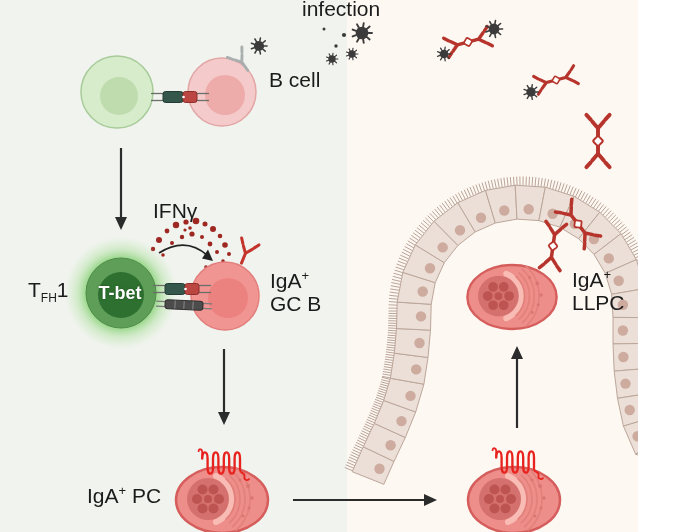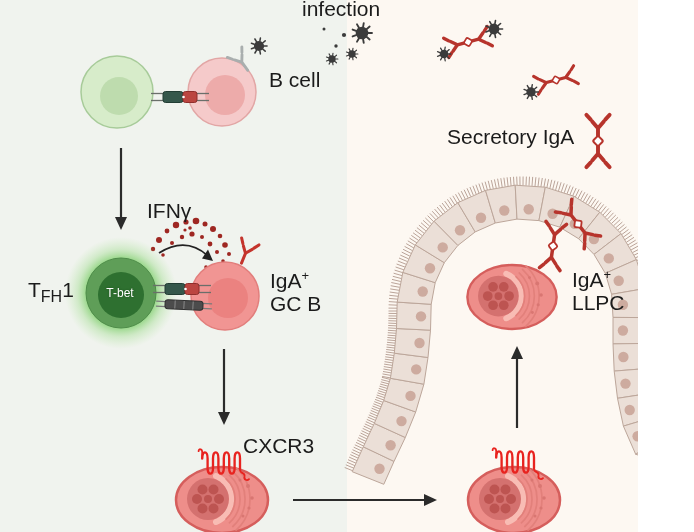--- a/index.html
+++ b/index.html
@@ -1,22 +1,22 @@
 <!DOCTYPE html>
 <html><head>
 <meta charset="utf-8">
 <style>
   html,body{margin:0;padding:0;background:#fff;}
   #stage{position:relative;width:638px;height:532px;overflow:hidden;
          font-family:"Liberation Sans",sans-serif;}
   #art{position:absolute;left:0;top:0;}
   .lbl{position:absolute;font-size:21px;line-height:23px;color:#1b1b1b;white-space:nowrap;}
   .lbl sup{font-size:13px;line-height:0;}
-  .lbl sub{font-size:16px;line-height:0;}
-  .tbet{font-size:12px;font-weight:normal;color:#ffffff;text-align:center;
+  .lbl sub{font-size:12px;line-height:0;}
+  .tbet{font-size:18px;font-weight:bold;color:#ffffff;text-align:center;
         text-shadow:0 0 2px rgba(20,70,20,.8);}
 </style>
 </head>
 <body>
 
 <div id="stage">
 
 <svg id="art" width="694" height="532" viewBox="0 0 694 532">
   <defs>
     <radialGradient id="grGlow">
@@ -276,37 +276,38 @@
     <use href="#iga" transform="translate(553,246) rotate(8) scale(1.3)"></use>
     <use href="#iga" transform="translate(578,224) rotate(-38) scale(1.3)"></use>
   </g>
 </svg>
 
 <div class="lbl" style="left:302px;top:-3px">infection</div>
 
 
 <div class="lbl" style="left:269px;top:68px">B cell</div>
 
-<div class="lbl" style="left:147px;top:199px">IFNγ</div>
+<div class="lbl" style="left:153px;top:199px">IFNγ</div>
 
 <div class="lbl" style="left:28px;top:278px">
   <span>T</span><sub>FH</sub><span>1</span>
 </div>
 
 <div class="lbl tbet" style="left:90px;top:282px;width:60px">T-bet</div>
 
 <div class="lbl" style="left:270px;top:269px">
   <div><span>IgA</span><sup>+</sup></div>
   <div>GC B</div>
 </div>
 
-<div class="lbl" style="left:243px;top:434px">CXCR3</div>
-
-
-
-<div class="lbl" style="left:447px;top:125px">Secretory IgA</div>
+
+<div class="lbl" style="left:87px;top:484px">
+  <span>IgA</span><sup>+</sup><span> PC</span>
+</div>
+
+
 
 <div class="lbl" style="left:572px;top:268px">
   <div><span>IgA</span><sup>+</sup></div>
   <div>LLPC</div>
 </div>
 
 </div>
 
 </body></html>

